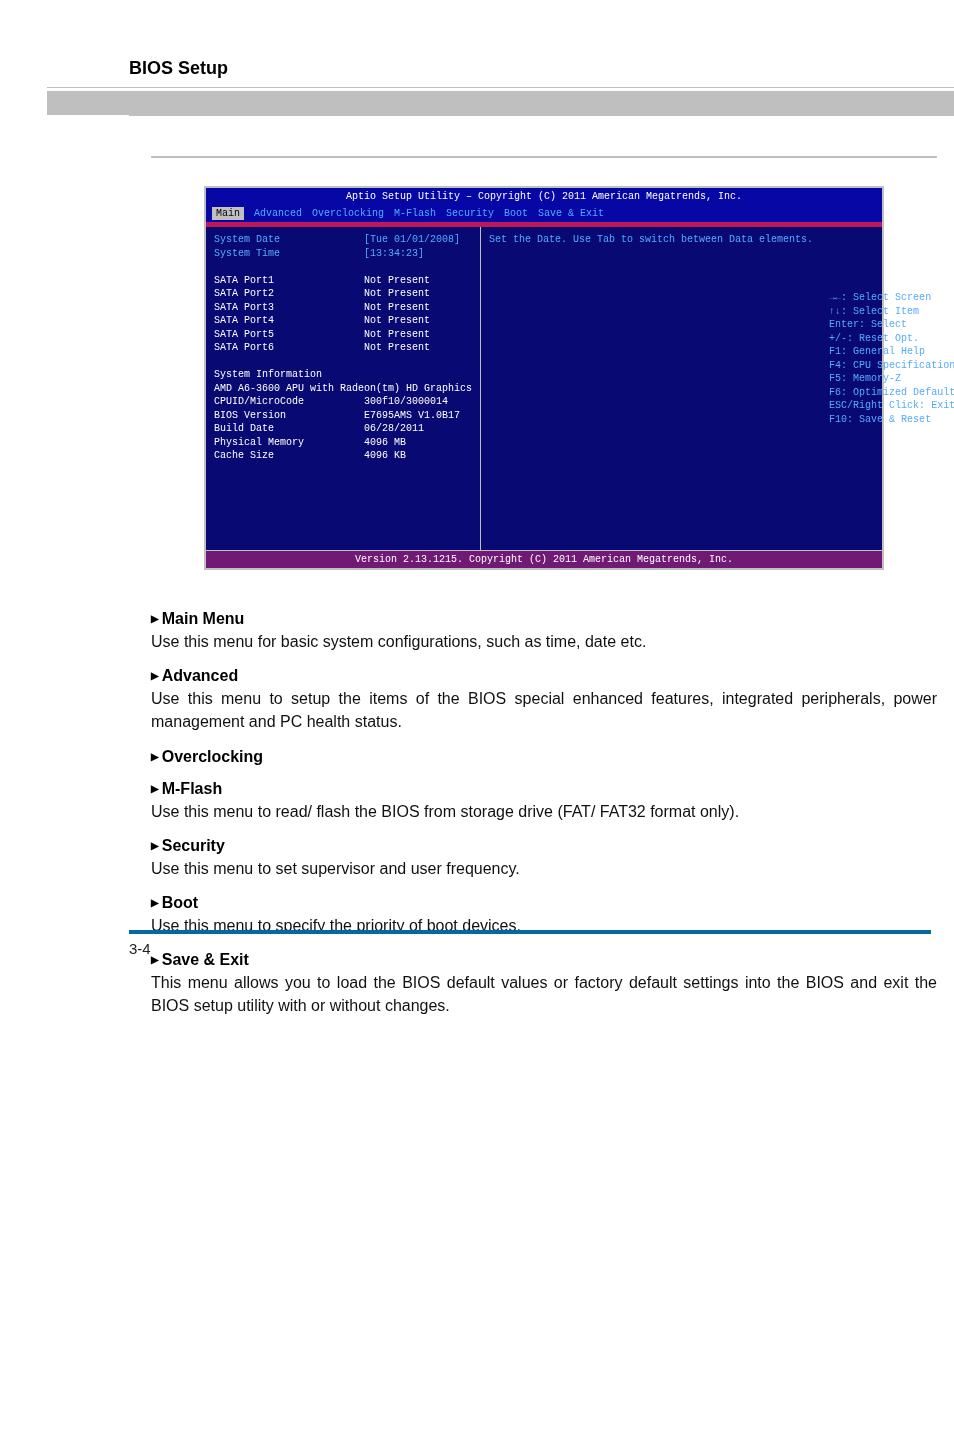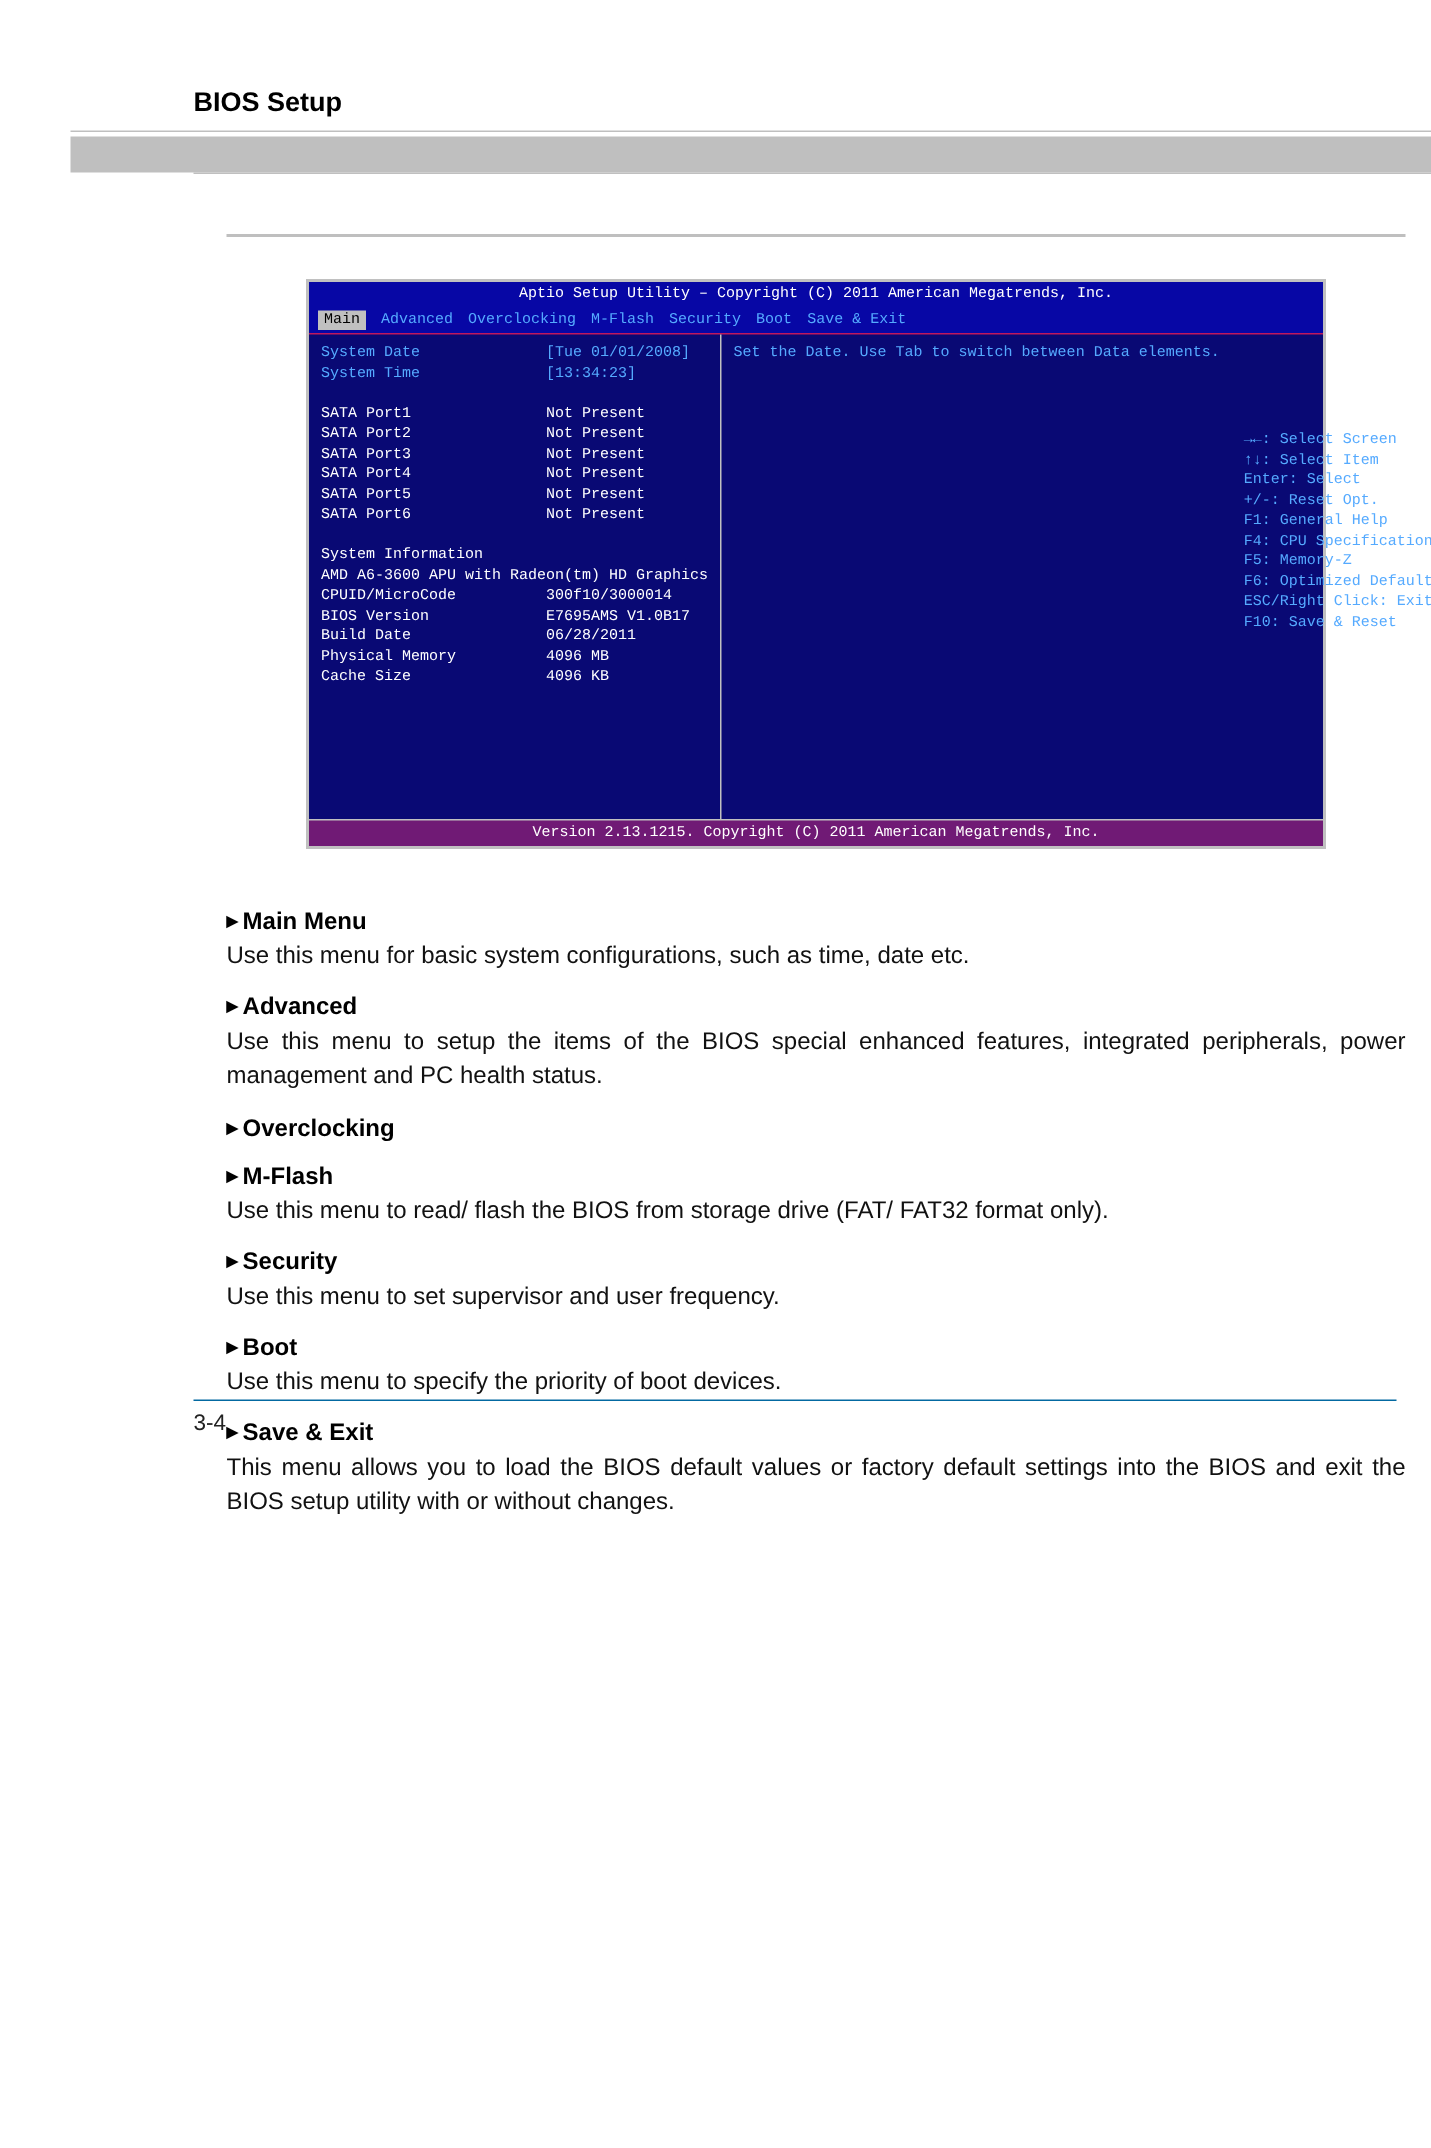--- a/index.html
+++ b/index.html
@@ -84,21 +84,21 @@
     color: #55aaff;
   }
   .bios-tabs .tab.active {
     background: #c0c0c0;
     color: #000;
     padding: 0 4px;
   }
   .bios-body {
     display: flex;
     background: #090974;
-    border-top: 1px solid #be185d;
+    border-top: 5px solid #be185d;
   }
   .bios-left {
     flex: 1.9;
     padding: 6px 8px;
     border-right: 1px solid #c0c0c0;
   }
   .bios-right {
     flex: 1;
     display: flex;
     flex-direction: row;
@@ -146,21 +146,21 @@
     color: #111;
     line-height: 1.45;
     margin-top: 2px;
     text-align: justify;
   }
   .footer-line {
     position: absolute;
     left: 82px;
     right: 70px;
     bottom: 58px;
-    border-top: 1px solid #0369a1;
+    border-top: 4px solid #0369a1;
     padding-top: 6px;
   }
   .page-number {
     font-size: 15px;
     color: #222;
   }
 </style>
 </head>
 <body>
 

